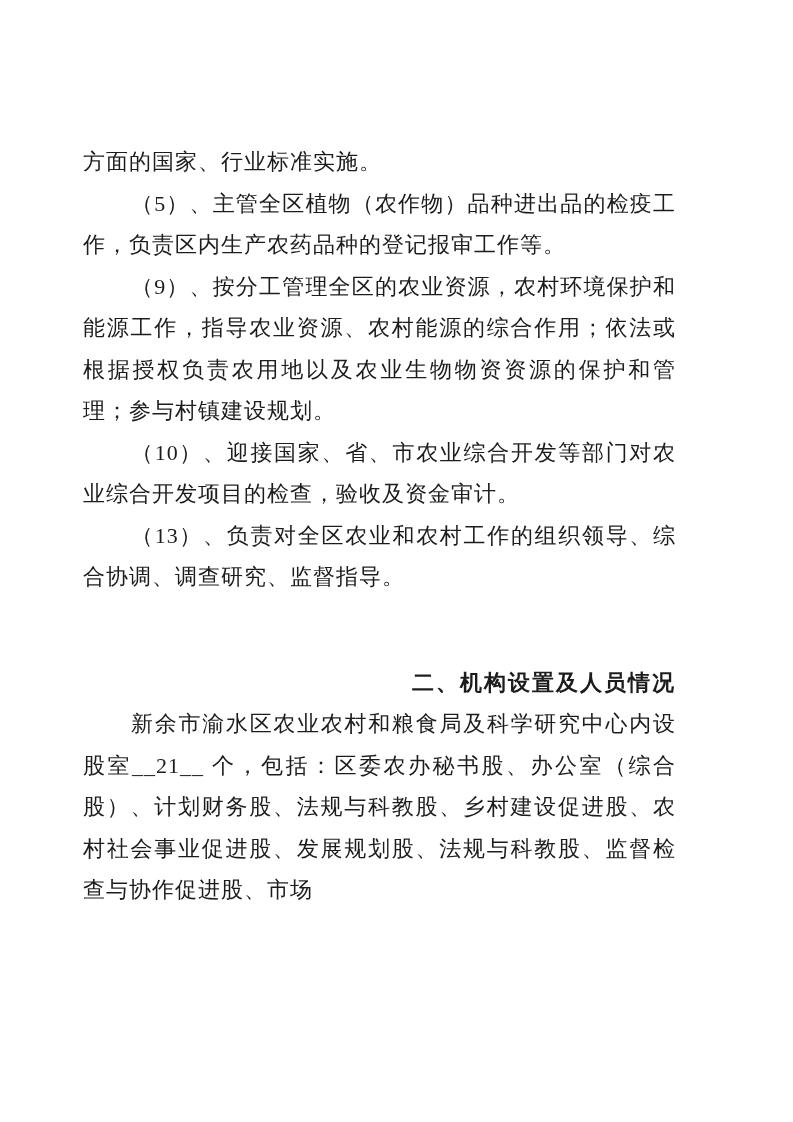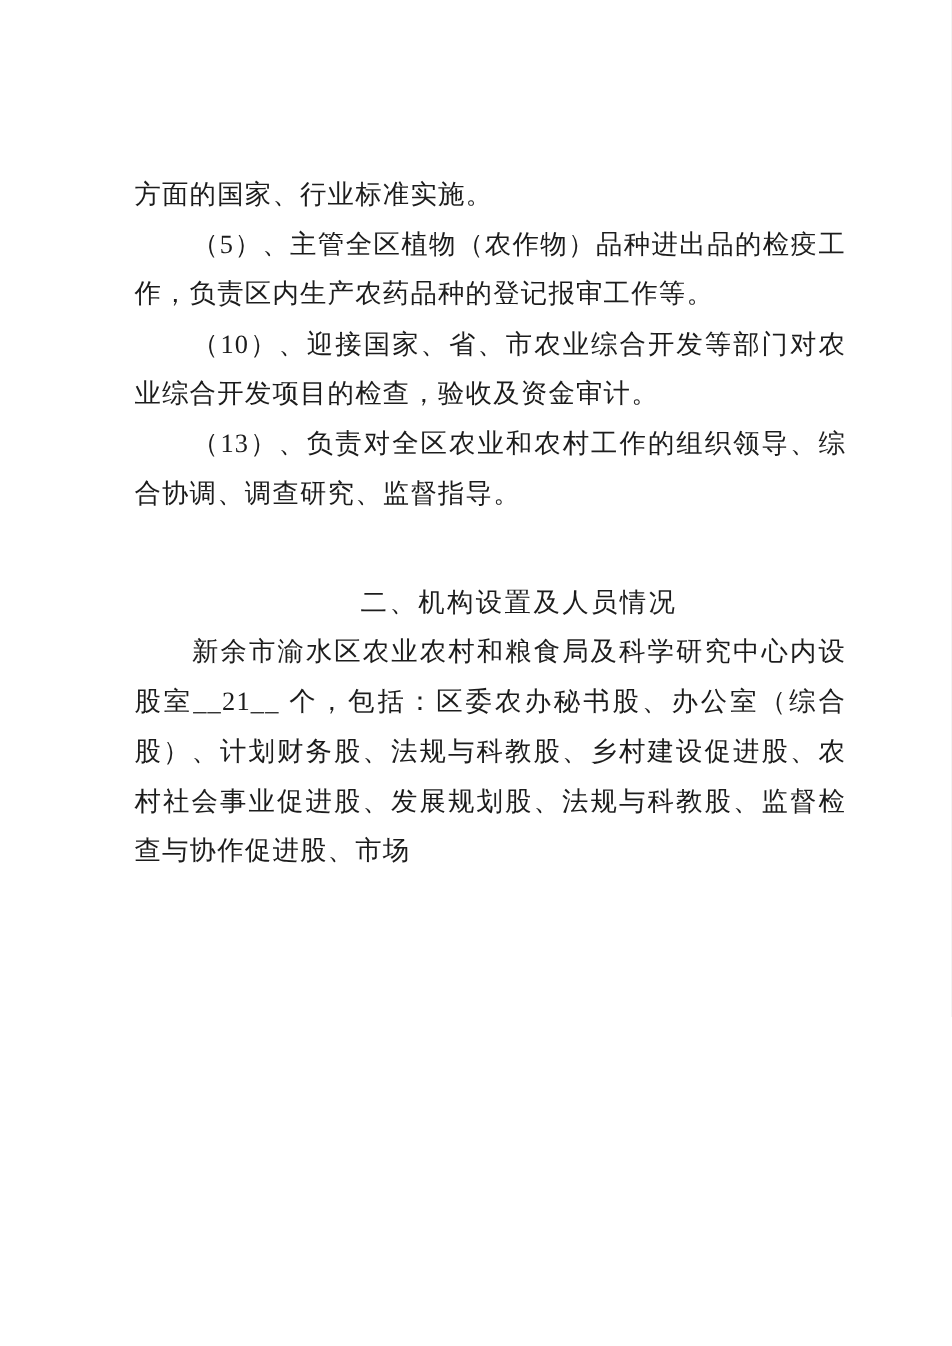--- a/index.html
+++ b/index.html
@@ -10,51 +10,52 @@
   .page {
     position: relative;
     width: 793px;
     height: 1122px;
     margin: 0 auto;
     background: #ffffff;
     overflow: hidden;
   }
   .content {
     position: absolute;
-    left: 112px;
+    left: 83px;
     top: 141px;
     width: 593px;
   }
   .para {
     font-family: "Liberation Serif", "DejaVu Serif", serif;
     font-size: 22px;
     line-height: 41.5px;
     letter-spacing: 1px;
     color: #1c1c1c;
     text-align: justify;
     text-justify: inter-character;
     margin: 0;
     word-break: break-all;
   }
   .para.indent {
     text-indent: 48px;
   }
   .para.heading {
     font-family: "Liberation Sans", "DejaVu Sans", sans-serif;
-    font-weight: normal;
-    text-align: center;
-    margin-top: 49px;
+    font-weight: bold;
+    text-align: right;
+    margin-top: 64px;
     letter-spacing: 2px;
   }
 </style>
 </head>
 <body>
 
 <div class="page">
   <div class="content">
       <p class="para">方面的国家、行业标准实施。</p>
       <p class="para indent">（5）、主管全区植物（农作物）品种进出品的检疫工作，负责区内生产农药品种的登记报审工作等。</p>
+      <p class="para indent">（9）、按分工管理全区的农业资源，农村环境保护和能源工作，指导农业资源、农村能源的综合作用；依法或根据授权负责农用地以及农业生物物资资源的保护和管理；参与村镇建设规划。</p>
       <p class="para indent">（10）、迎接国家、省、市农业综合开发等部门对农业综合开发项目的检查，验收及资金审计。</p>
       <p class="para indent">（13）、负责对全区农业和农村工作的组织领导、综合协调、调查研究、监督指导。</p>
       <p class="para heading indent">二、机构设置及人员情况</p>
       <p class="para indent">新余市渝水区农业农村和粮食局及科学研究中心内设股室__21__ 个，包括：区委农办秘书股、办公室（综合股）、计划财务股、法规与科教股、乡村建设促进股、农村社会事业促进股、发展规划股、法规与科教股、监督检查与协作促进股、市场</p>
     </div>
 </div>
 
 </body></html>

